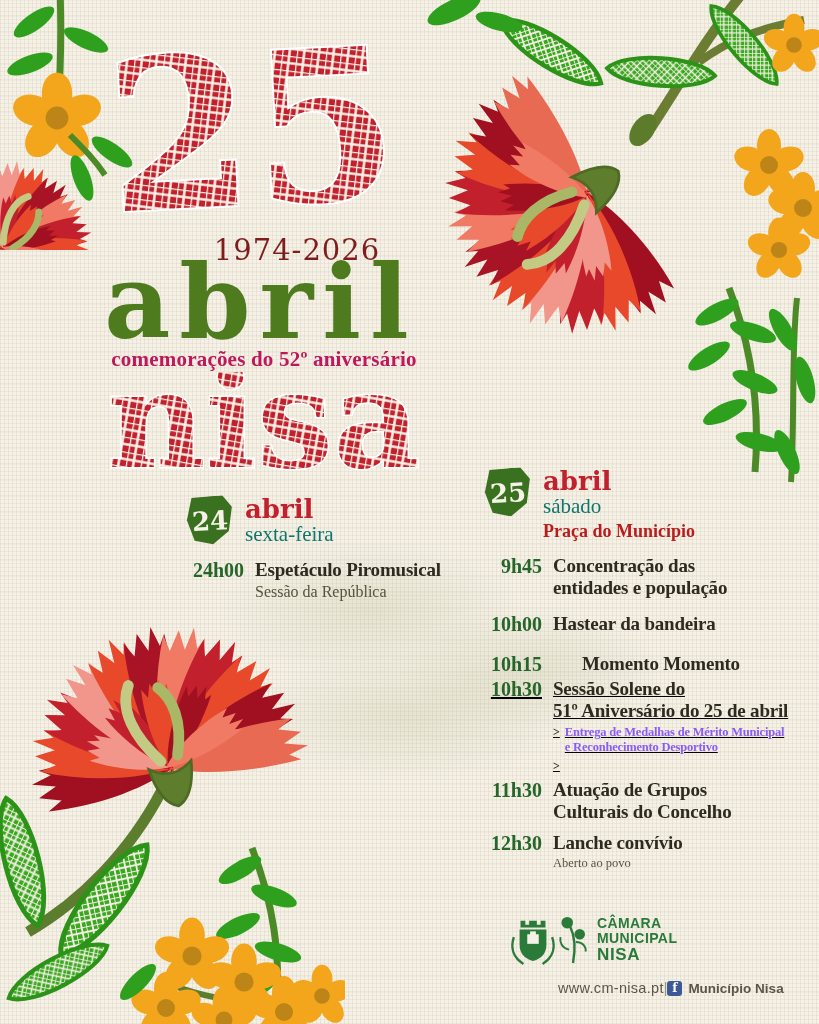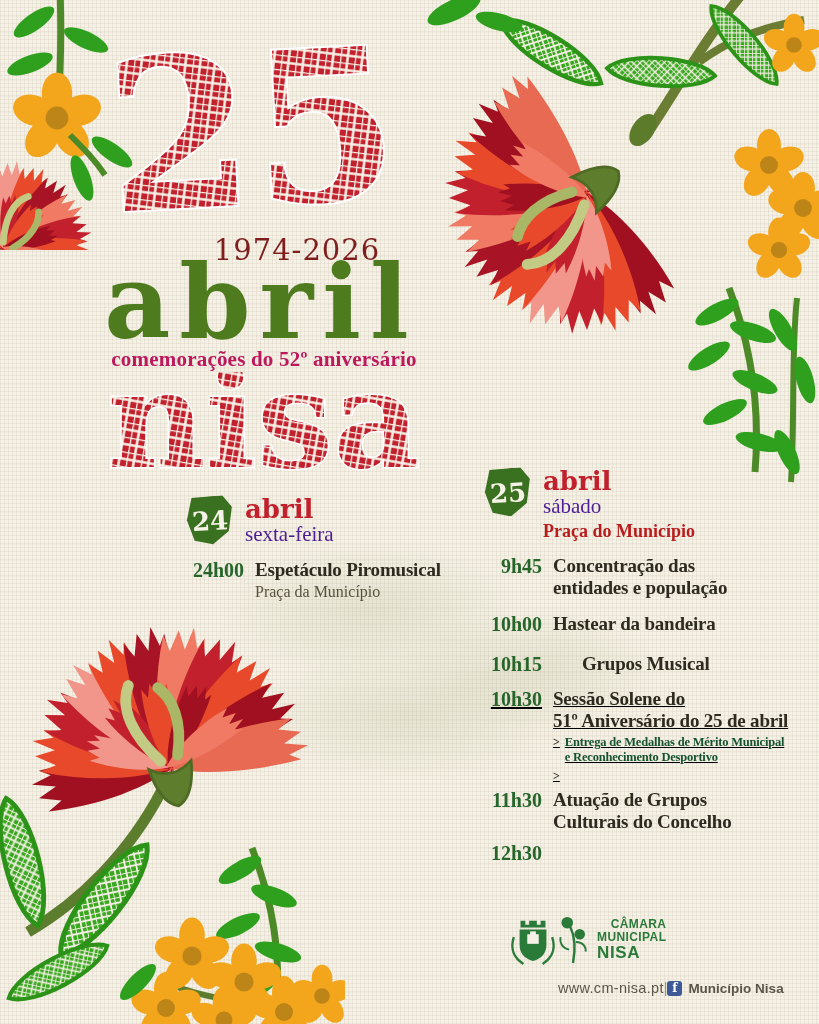--- a/index.html
+++ b/index.html
@@ -30,44 +30,44 @@
   .subtitle{font-weight:bold; color:#be185d; font-size:21px; letter-spacing:.2px; margin-top:2px;}
   .mosaic-nisa{width:334px; height:100px; margin-top:0;}
 
   
   .day-head{display:flex; gap:11px; align-items:flex-start;}
   .badge{position:relative; width:48px; height:50px; background:#3a7120; flex:0 0 auto;
          clip-path:polygon(14% 2%, 78% 0%, 97% 24%, 88% 72%, 54% 97%, 16% 88%, 2% 46%);
          display:flex; align-items:center; justify-content:center; transform:rotate(-3deg);}
   .badge span{color:#f6f2e7; font-family:"DejaVu Serif", serif; font-weight:bold; font-size:26px;}
   .dh-month{color:#c2202c; font-family:"DejaVu Serif", serif; font-weight:bold; font-size:26px; line-height:1;}
-  .dh-week{color:#4c1d95; font-size:21px; line-height:1.15;}
+  .dh-week{color:#0f766e; font-size:21px; line-height:1.15;}
   .dh-loc{color:#b91c1c; font-weight:bold; font-size:18px; margin-top:3px;}
 
   .day24{position:absolute; left:186px; top:496px; width:270px; z-index:3;}
   .day25{position:absolute; left:484px; top:468px; width:332px; z-index:3;}
 
   .events{margin-top:13px;}
   .event{display:flex; gap:11px; align-items:flex-start;}
   .etime{width:58px; flex:0 0 auto; text-align:right; color:#27662b; font-weight:bold; font-size:20px; line-height:1.1;}
   .ebody{flex:1; min-width:0;}
   .etitle{color:#2e2a1f; font-weight:bold; font-size:19px; line-height:1.14; letter-spacing:-.2px; white-space:pre-line;}
   .esub{color:#57523f; font-size:15px; margin-top:2px;}
   .edetail{display:flex; gap:5px; margin-top:3px;}
   .edetail .mark{color:#2e2a1f; font-weight:bold; font-size:12px; line-height:1.25;}
-  .edetail .dtext{color:#14532d; font-weight:bold; font-size:12.5px; line-height:1.25; letter-spacing:-.2px; white-space:pre-line;}
-  .mb16{margin-bottom:15px;} .mb11{margin-bottom:18px;} .mb13{margin-bottom:13px;gap:40px;}
+  .edetail .dtext{color:#8b5cf6; font-weight:bold; font-size:12.5px; line-height:1.25; letter-spacing:-.2px; white-space:pre-line;}
+  .mb16{margin-bottom:15px;} .mb11{margin-bottom:18px;} .mb13{margin-bottom:3px;gap:40px;}
   .mb6{margin-bottom:5px;text-decoration:underline;} .mb10{margin-bottom:10px;}
   .day24 .esub{margin-left:0; font-size:16px;}
 
   
   .footer{position:absolute; left:510px; top:912px; width:300px; z-index:3; font-family:"Liberation Sans", sans-serif;}
   .f-logos{display:flex; align-items:center;}
   .org-text{margin-left:7px; color:#2a7a3a; line-height:1.05;}
-  .org-text .l1,.org-text .l2{font-weight:bold; font-size:12px; letter-spacing:.4px;text-align:right;}
+  .org-text .l1,.org-text .l2{font-weight:bold; font-size:14px; letter-spacing:.4px;}
   .org-text .l3{font-weight:bold; font-size:17px; letter-spacing:.6px;}
   .brand-wrap{margin-left:10px; display:flex; align-items:center;}
   .brand-text{margin-left:-14px; margin-top:14px;}
   .brand-name{color:#3e8a4e; font-weight:bold; font-size:31px; line-height:1; letter-spacing:.5px;}
   .brand-mark{color:#3e8a4e; font-size:9px; vertical-align:super;}
   .brand-tag{color:#4e8a55; font-size:8.5px; font-weight:bold; letter-spacing:.4px; margin-top:1px;}
   .f-links{display:flex; align-items:center; margin-top:12px; margin-left:48px;}
   .website{color:#5a5548; font-size:14.5px; letter-spacing:.3px;}
   .sep{color:#9a9481; font-size:14px;}
   .fb{display:flex; align-items:center; gap:6px;}
@@ -216,21 +216,21 @@
       <div>
         <div class="dh-month">abril</div>
         <div class="dh-week">sexta-feira</div>
       </div>
     </div>
     <div class="events">
       <div class="event">
         <div class="etime">24h00</div>
         <div class="ebody">
           <div class="etitle">Espetáculo Piromusical</div>
-          <div class="esub">Praça da Município</div>
+          <div class="esub">Sessão da República</div>
         </div>
       </div>
     </div>
   </div>
 
   <div class="day25">
     <div class="day-head">
       <div class="badge">
         <span>25</span>
       </div>
@@ -250,21 +250,21 @@
       </div>
       <div class="event mb11">
         <div class="etime">10h00</div>
         <div class="ebody">
             <div class="etitle">Hastear da bandeira</div>
           </div>
       </div>
       <div class="event mb13">
         <div class="etime">10h15</div>
         <div class="ebody">
-            <div class="etitle">Grupos Musical</div>
+            <div class="etitle">Momento Momento</div>
           </div>
       </div>
       <div class="event mb6">
         <div class="etime">10h30</div>
         <div class="ebody">
           <div class="etitle">Sessão Solene do
 51º Aniversário do 25 de abril</div>
           <div class="edetail">
             <span class="mark">&gt;</span>
             <span class="dtext">Entrega de Medalhas de Mérito Municipal
@@ -277,20 +277,24 @@
       </div>
       <div class="event mb10">
         <div class="etime">11h30</div>
         <div class="ebody">
             <div class="etitle">Atuação de Grupos
 Culturais do Concelho</div>
           </div>
       </div>
       <div class="event">
         <div class="etime">12h30</div>
+        <div class="ebody">
+          <div class="etitle">Lanche convívio</div>
+          <div class="esub" style="font-size:12.5px;">Aberto ao povo</div>
+        </div>
       </div>
     </div>
   </div>
 
   <div class="footer">
     <div class="f-logos">
       <svg width="46" height="56" viewBox="-24 -30 48 58">
         <path d="M-13,-21 h5 v4 h4 v-4 h8 v4 h4 v-4 h5 v7 h-26 z" fill="#2a7a3a"></path>
         <path d="M-14,-12 h28 v16 q0,13 -14,17 q-14,-4 -14,-17 z" fill="#2a7a3a"></path>
         <rect x="-6" y="-7" width="12" height="10" fill="#f5f1e6"></rect>

